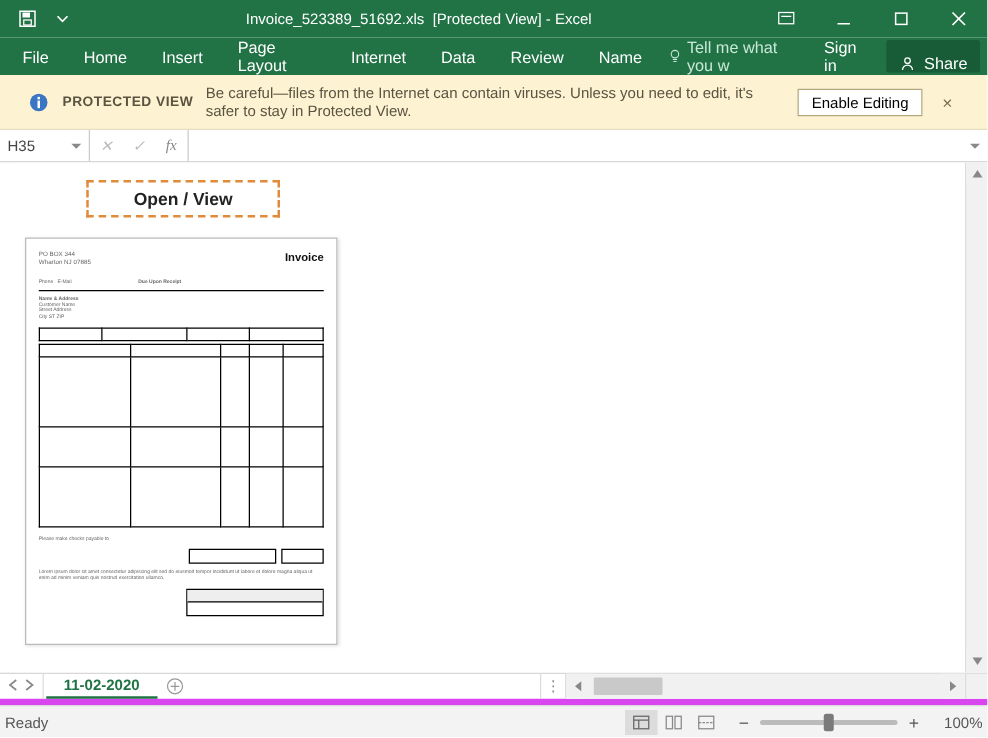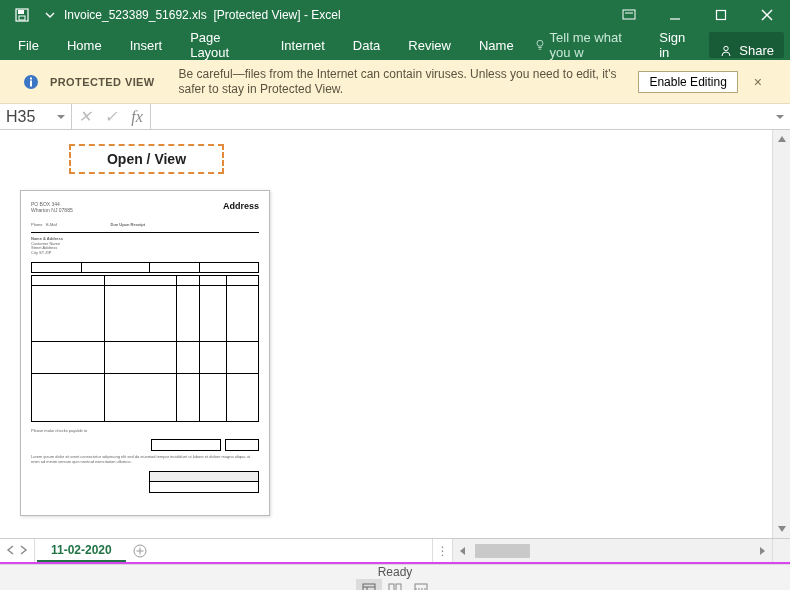--- a/index.html
+++ b/index.html
@@ -2,44 +2,44 @@
 <html><head>
 <meta charset="utf-8">
 <style>
 * { margin: 0; padding: 0; box-sizing: border-box; font-family: "Segoe UI", Arial, sans-serif; }
 body { width: 790px; height: 590px; overflow: hidden; background: #fff; position: relative; }
 
 
 .titlebar { height: 30px; background: #217346; display: flex; align-items: center; color: #fff; font-size: 12px; }
 .titlebar .left-icons { display: flex; gap: 0; padding-left: 8px; }
 .titlebar .icon-btn { width: 28px; height: 30px; display: flex; align-items: center; justify-content: center; }
-.titlebar .title { flex: 1; }
+.titlebar .title { flex: 1; text-align: center; }
 .titlebar .win-controls { display: flex; }
 .titlebar .win-btn { width: 46px; height: 30px; display: flex; align-items: center; justify-content: center; }
 .titlebar .win-btn.close { background: transparent; }
 .titlebar svg { display: block; }
 
 
 .ribbon { height: 30px; background: #217346; display: flex; align-items: stretch; color: #fff; font-size: 13px; padding: 0 4px; }
 .ribbon .tab { padding: 0 14px; display: flex; align-items: center; cursor: pointer; }
 .ribbon .spacer { flex: 1; }
 .ribbon .tell { display: flex; align-items: center; gap: 4px; padding: 0 6px; color: #c9e8d8;}
 .ribbon .signin { padding: 0 10px; display: flex; align-items: center; }
 .ribbon .share { background: #185c37; padding: 0 10px; display: flex; align-items: flex-end; gap: 6px; margin: 2px 2px 2px 6px; border-radius: 2px;}
 
 
 .protected { height: 44px; background: #fdf3d3; border-bottom: 1px solid #e5ddbe; display: flex; align-items: center; padding: 0 22px; gap: 10px; font-size: 12px; color: #5a5340; }
 .protected .shield { width: 18px; height: 18px; display:flex; align-items:center; justify-content:center;}
 .protected .pv-label { font-weight: 600; letter-spacing: .4px; font-size: 11px;}
-.protected .msg { flex: 1; line-height: 1.2; font-size: 12px; margin-left: 14px;}
+.protected .msg { flex: 1; line-height: 1.2; font-size: 12px;}
 .protected .enable { background: #fff; border: 1px solid #b3a77a; padding: 3px 10px; font-size: 12px; cursor: pointer;}
 .protected .close-x { padding: 0 6px; color: #7a7049; cursor:pointer; font-size: 14px;}
 
 
-.fbar { height: 26px; border-bottom: 1px solid #ccc; display: flex; align-items: stretch; background: #fff; font-size: 16px;}
+.fbar { height: 26px; border-bottom: 1px solid #ccc; display: flex; align-items: stretch; background: #fff; font-size: 12px;}
 .fbar .namebox { width: 72px; border-right: 1px solid #ccc; display: flex; align-items: center; padding: 0 6px; color: #444; position: relative;}
 .fbar .namebox::after { content:""; position:absolute; right:6px; top:50%; width:0;height:0;border-left:4px solid transparent;border-right:4px solid transparent;border-top:4px solid #888; transform:translateY(-50%);}
 .fbar .fx-icons { display:flex; align-items:center; border-right:1px solid #ccc;}
 .fbar .fx-icons span { width: 26px; display:flex; align-items:center; justify-content:center; color:#bbb; font-style: italic;}
 .fbar .fx-icons .fx { color: #888; font-family: Georgia, serif;}
 .fbar .formula { flex:1; padding: 0 6px; display:flex; align-items:center; position: relative;}
 .fbar .formula::after { content:"";position:absolute;right:6px;top:50%;width:0;height:0;border-left:4px solid transparent;border-right:4px solid transparent;border-top:4px solid #888;transform:translateY(-50%);}
 
 
 .sheet-area { position: relative; height: 408px; background: #fff; overflow: hidden;}
@@ -54,33 +54,33 @@
 .doc-thumb .tbl td, .doc-thumb .tbl th { border:1px solid #000; height:10px;}
 .doc-thumb .small { font-size:4px; line-height:1.2;}
 
 
 .vscroll { position:absolute; right:0; top:0; bottom:0; width:18px; background:#f1f1f1; border-left:1px solid #ddd;}
 .vscroll .arrow { height:18px; display:flex;align-items:center;justify-content:center; background:#f1f1f1;}
 .vscroll .arrow svg{display:block;}
 .vscroll .thumb { position:absolute; left:2px; right:2px; top:18px; height:auto; bottom: 18px;}
 
 
-.tabrow { height: 26px; border-top:1px solid #ccc; border-bottom:2px solid #d946ef; display:flex; align-items:stretch; font-size:12px; background:#fff;}
+.tabrow { height: 26px; border-top:1px solid #ccc; border-bottom:5px solid #d946ef; display:flex; align-items:stretch; font-size:12px; background:#fff;}
 .tabrow .nav-arrows { display:flex; align-items:center; padding:0 6px; gap:2px; color:#777; border-right:1px solid #ddd;}
 .tabrow .sheet-tab { padding: 0 14px; display:flex; align-items:center; border-bottom:2px solid #217346; color:#217346; font-weight:600; margin-left:2px;}
 .tabrow .addsheet { width:28px; display:flex;align-items:center;justify-content:center; color:#888;}
 .tabrow .gap { flex:1;}
 .tabrow .hscroll { width: 320px; display:flex; align-items:center; background:#f1f1f1; border-left:1px solid #ddd;}
 .tabrow .hscroll .harrow { width:20px; height:100%; display:flex;align-items:center;justify-content:center; background:#f1f1f1;}
 .tabrow .hscroll .track { flex:1; height:14px; background:#f1f1f1; position:relative; margin:0 2px;}
 .tabrow .hscroll .hthumb { position:absolute; left:0; top:0; bottom:0; width:55px; background:#c9c9c9; border-radius:1px;}
 .tabrow .resizer { width: 18px; background:#f1f1f1; border-left:1px solid #ddd;}
 
 
-.status { height: 26px; background: #f3f3f3; border-top:1px solid #d9d9d9; display:flex; align-items:center; font-size:12px; color:#555; padding:0 4px;flex-direction:column;}
+.status { height: 26px; background: #f3f3f3; border-top:1px solid #d9d9d9; display:flex; align-items:center; font-size:12px; color:#555; padding:0 4px;}
 .status .ready { }
 .status .gap { flex:1;}
 .status .viewbtns { display:flex; gap:0;}
 .status .vbtn { width:26px; height:20px; display:flex;align-items:center;justify-content:center; border:1px solid transparent;}
 .status .vbtn.active { background:#dcdcdc;}
 .status .zoom { display:flex; align-items:center; gap:6px; margin-left:10px;}
 .status .zoom .slider { width:110px; height:4px; background:#bbb; position:relative; border-radius:2px;}
 .status .zoom .slider .knob { position:absolute; left:50%; top:50%; width:8px; height:14px; background:#7a7a7a; transform:translate(-50%,-50%); border-radius:2px;}
 .status .zoom .mp { width:14px; text-align:center; color:#555; font-size:14px; font-weight:300;}
 
@@ -201,21 +201,21 @@
 
 <div class="sheet-area">
   <div class="sheet-content">
     <div class="openview">Open / View</div>
     <div class="doc-thumb">
       <div class="hdr">
         <div>
           <div>PO BOX 344</div>
           <div>Wharton  NJ 07885</div>
         </div>
-        <div class="inv-title">Address</div>
+        <div class="inv-title">Invoice</div>
       </div>
       <div style="height:10px;"></div>
       <div class="small">Phone&nbsp;&nbsp;&nbsp;E-Mail&nbsp;&nbsp;&nbsp;&nbsp;&nbsp;&nbsp;&nbsp;&nbsp;&nbsp;&nbsp;&nbsp;&nbsp;&nbsp;&nbsp;&nbsp;&nbsp;&nbsp;&nbsp;&nbsp;&nbsp;&nbsp;&nbsp;&nbsp;&nbsp;&nbsp;&nbsp;&nbsp;&nbsp;&nbsp;&nbsp;&nbsp;&nbsp;&nbsp;&nbsp;&nbsp;&nbsp;&nbsp;&nbsp;&nbsp;&nbsp;&nbsp;&nbsp;&nbsp;&nbsp;&nbsp;&nbsp;&nbsp;&nbsp;<b>Due Upon Receipt</b></div>
       <div class="line"></div>
       <div class="small"><b>Name &amp; Address</b></div>
       <div class="small">Customer Name<br>Street Address<br>City ST ZIP</div>
       <table class="tbl">
         <tbody>
             <tr>
               <th style="width:22%"></th>

